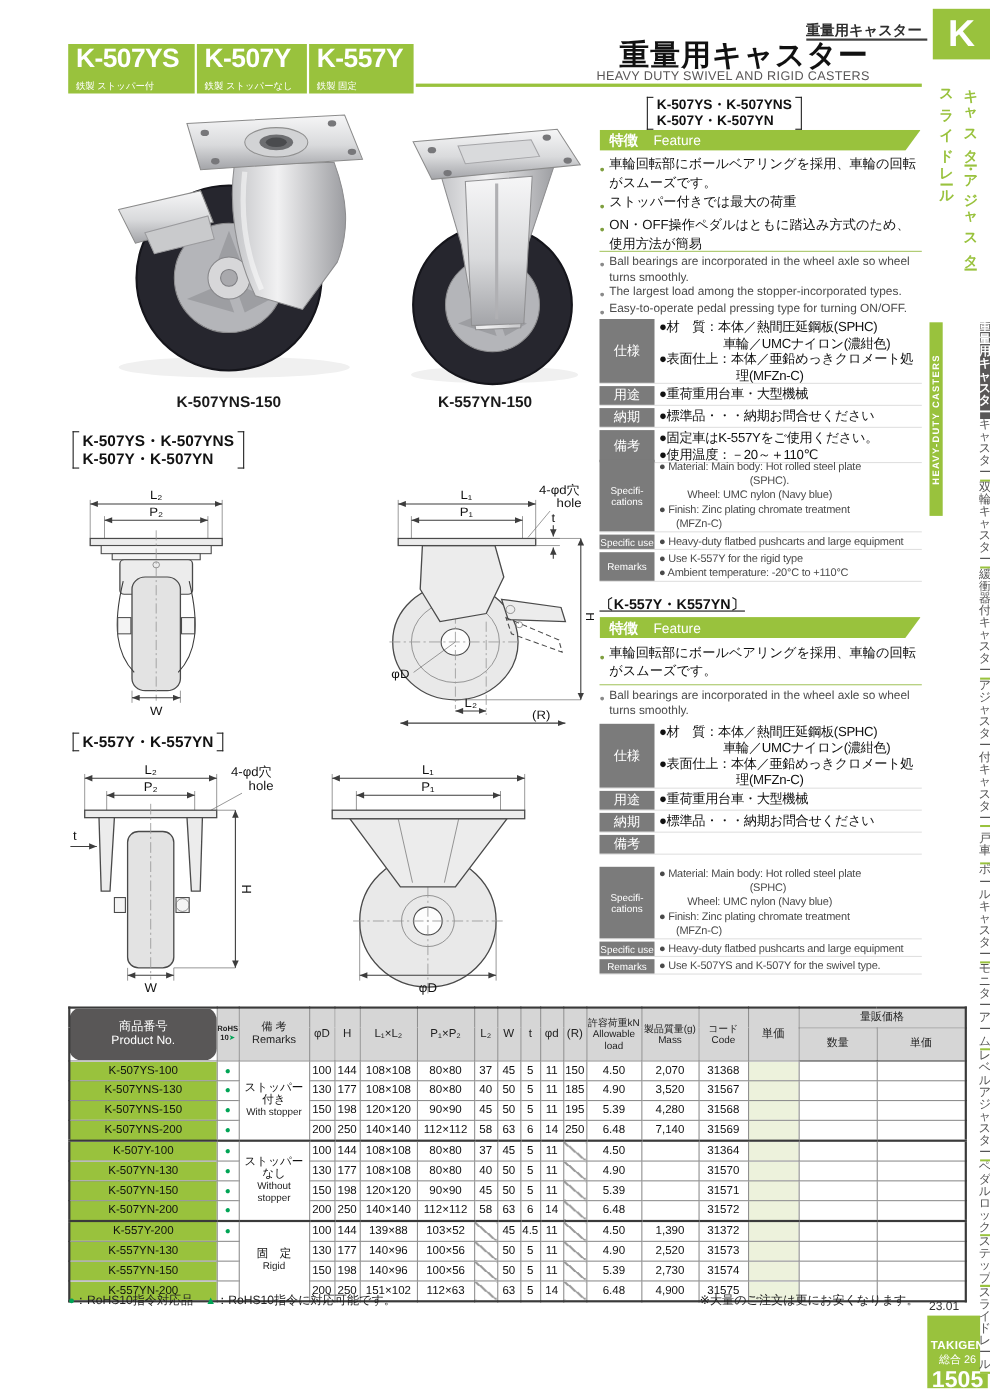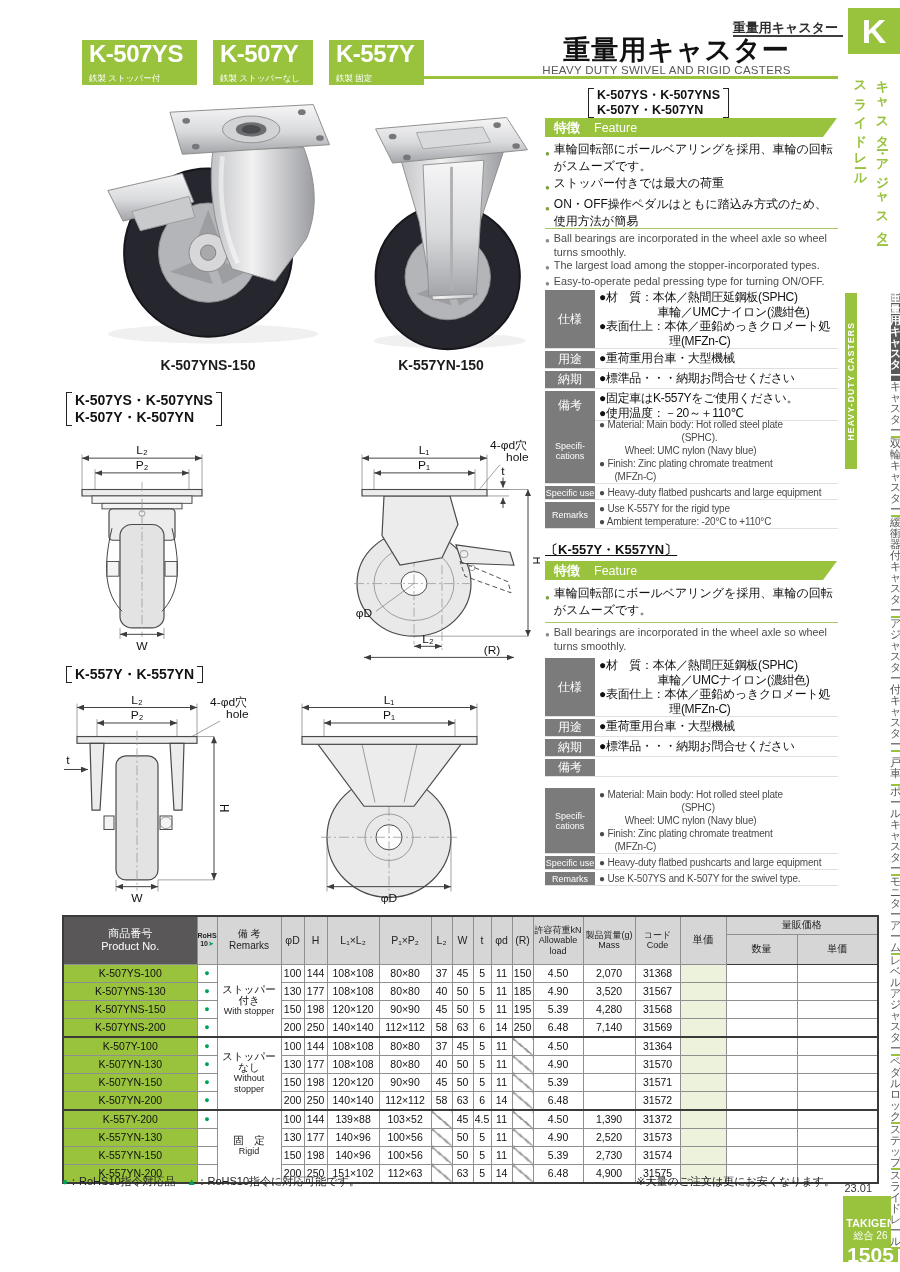--- a/index.html
+++ b/index.html
@@ -5,21 +5,21 @@
   html,body{margin:0;padding:0;background:#fff;}
   .page{position:relative;width:900px;height:1272px;background:#fff;overflow:hidden;
         font-family:"Liberation Sans","DejaVu Sans",sans-serif;color:#111;}
 
   
   .cat-label{position:absolute;left:695px;top:19px;width:143px;text-align:right;
              font-size:13px;font-weight:bold;color:#2e2e2e;}
   .cat-rule{position:absolute;left:733px;top:35px;width:110px;height:2px;background:#3f3f3f;}
   .k-tab{position:absolute;left:848px;top:8px;width:52px;height:46px;background:#99c23d;
          color:#fff;font-size:34px;font-weight:bold;display:flex;align-items:center;justify-content:center;}
-  .pbox-wrap{position:absolute;left:62px;top:40px;display:flex;gap:16px;margin-left:20px;}
+  .pbox-wrap{position:absolute;left:62px;top:40px;display:flex;gap:2px;}
   .pbox{background:#99c23d;color:#fff;height:45px;box-sizing:border-box;padding:1px 6px 2px 7px;
         display:flex;flex-direction:column;justify-content:space-between;}
   .pbox .code{font-size:24px;font-weight:bold;line-height:26px;letter-spacing:-0.5px;}
   .pbox .sub{font-size:8.5px;line-height:9px;}
   .pbox1{width:115px}.pbox2{width:100px}.pbox3{width:95px}
   .title-jp{position:absolute;left:515px;top:36px;width:323px;text-align:center;
             font-size:27px;font-weight:bold;letter-spacing:1px;line-height:28px;}
   .title-en{position:absolute;left:495px;top:64px;width:343px;text-align:center;
             font-size:11.5px;color:#595757;letter-spacing:0.3px;}
   .green-rule{position:absolute;left:378px;top:76px;width:460px;height:3px;background:#99c23d;}
@@ -79,21 +79,21 @@
   .cln{stroke:#999;stroke-width:0.8;stroke-dasharray:10 3 2 3;fill:none}
   .dsh{stroke:#4a4a4a;stroke-width:1;fill:none;stroke-dasharray:5 3}
   svg text{font-size:12px;fill:#111;font-family:"Liberation Sans","DejaVu Sans",sans-serif;}
 
   
   .dtable{position:absolute;left:62px;top:915px;border-collapse:collapse;table-layout:fixed;
           border:2px solid #3a3a3a;}
   .dtable th,.dtable td{border:1px solid #8f8f8f;padding:0;text-align:center;overflow:hidden;}
   .dtable thead th{background:#d6d6d6;font-weight:normal;color:#222;}
   .dtable thead tr:last-child th{border-bottom:1.5px solid #3a3a3a;}
-  .th-product{background:#595757 !important;color:#fff !important;font-size:11px;line-height:13px;}
+  .th-product{background:#595757 !important;color:#fff !important;font-size:11px;line-height:13px;border-radius:11px;}
   .th-sm{font-size:10px;line-height:12px;}
   .th-dim{font-size:10.5px;}
   .th-xs{font-size:9px;line-height:10.5px;}
   .rh1{font-size:7px;font-weight:bold;line-height:8px;}
   .rh2{font-size:7px;font-weight:bold;line-height:8px;}
   .rh-leaf{color:#00a455;font-size:7px;}
   .dtable tbody td{height:17px;font-size:10.5px;line-height:11px;color:#111;}
   .c-no{background:#99c23d;color:#fff;font-size:10.5px;}
   .c-rohs .dot{color:#00a455;font-size:9px;}
   .c-remarks{font-size:10px;line-height:12px;background:#fff;}

